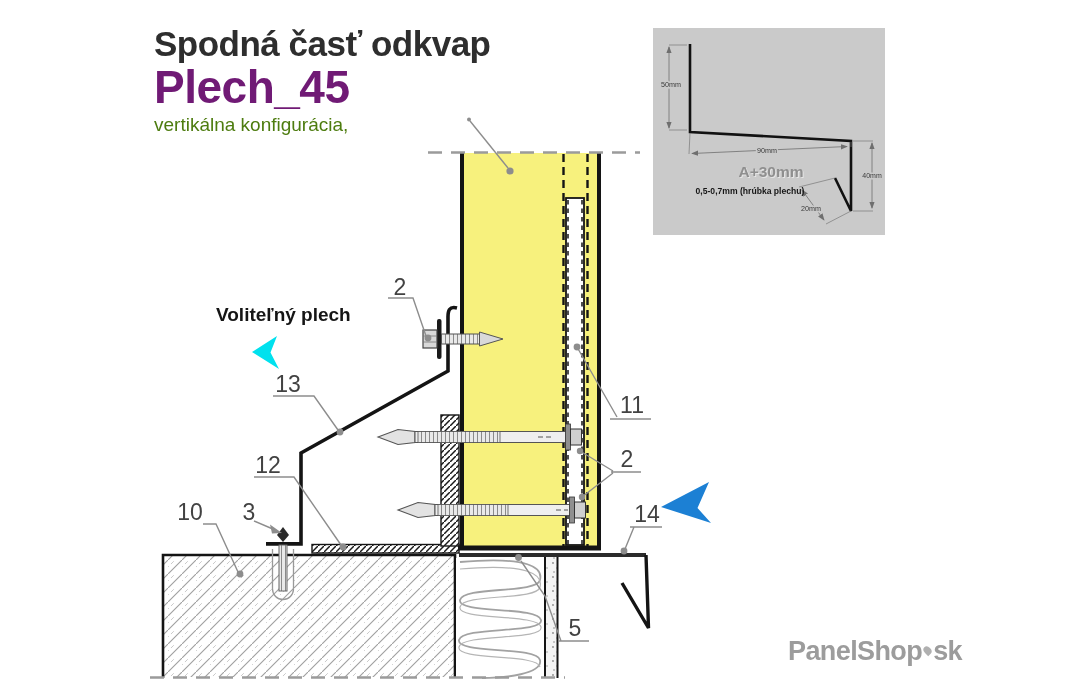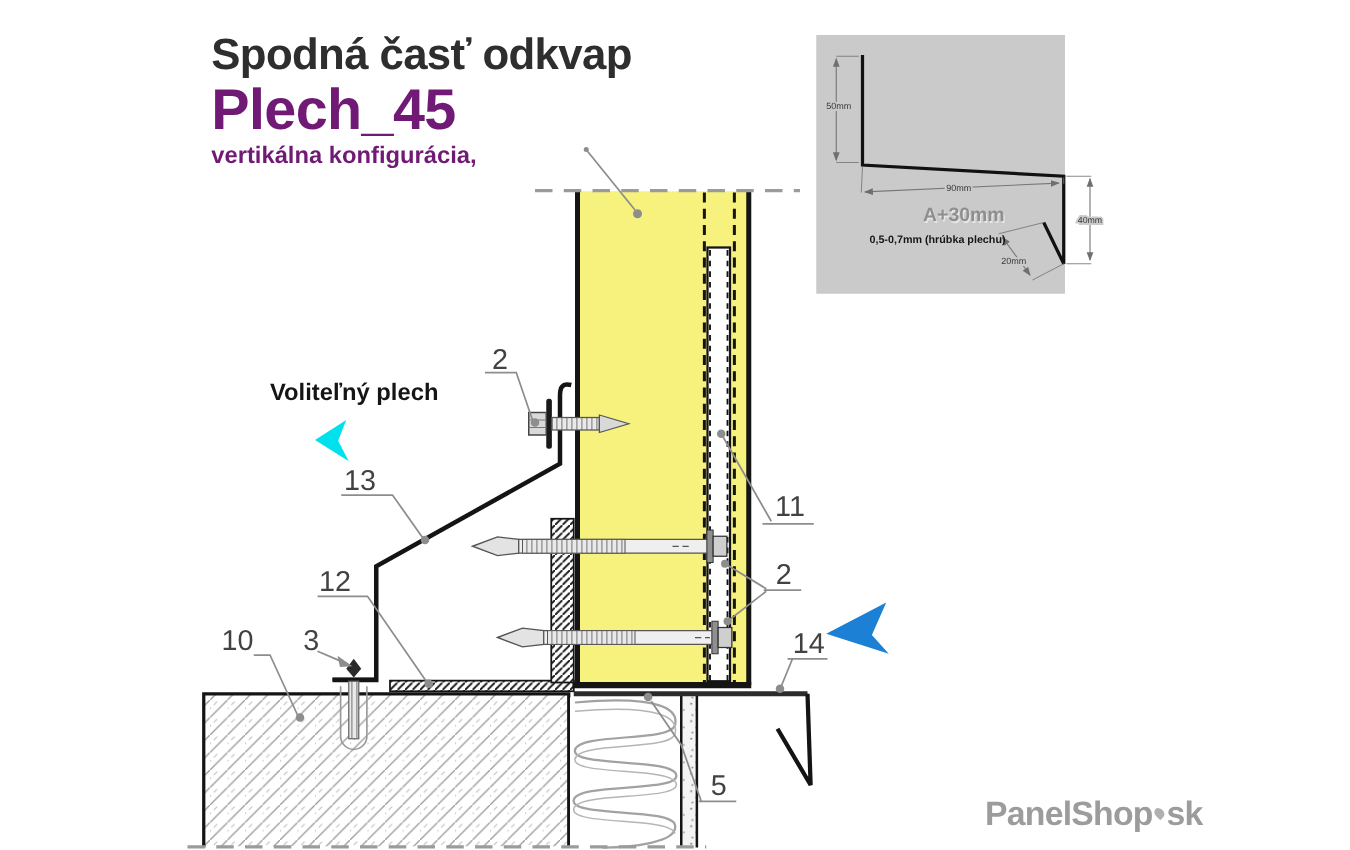--- a/index.html
+++ b/index.html
@@ -2,28 +2,28 @@
 <html><head>
 <meta charset="utf-8">
 <style>
   html,body{margin:0;padding:0;}
   body{
     width:1080px;height:680px;position:relative;overflow:hidden;background:#ffffff;
     font-family:"Liberation Sans",sans-serif;
   }
   .abs{position:absolute;}
   
-  #title-block{left:154px;top:24px;width:430px;margin-left:15px;}
+  #title-block{left:154px;top:24px;width:430px;}
   #page-title{font-size:35px;font-weight:800;color:#2e2e2e;letter-spacing:-0.5px;line-height:40px;margin:0;}
   #page-model{font-size:46px;font-weight:800;color:#701a75;letter-spacing:-0.5px;line-height:38px;margin:4px 0 0 0;}
-  #page-desc{font-size:19px;font-weight:700;color:#701a75;line-height:22px;margin:8px 0 0 0;}
+  #page-desc{font-size:19px;font-weight:400;color:#4d7c0f;line-height:22px;margin:8px 0 0 0;}
   
   #optional-sheet-label{left:192px;top:304px;font-size:19px;font-weight:700;color:#151515;margin-left:24px;}
   
-  #inset-panel{left:653px;top:28px;width:199px;height:207px;background:#cacaca;}
+  #inset-panel{left:653px;top:28px;width:232px;height:207px;background:#cacaca;}
   
   #brand-logo{left:788px;top:636px;font-size:27px;font-weight:700;color:#9c9c9c;letter-spacing:-0.6px;display:flex;align-items:center;}
   #flame-icon{display:inline-block;width:7px;height:9px;background:#b0b0b0;border-radius:50% 50% 50% 0;transform:rotate(-45deg);margin:0 2px 3px 2px;}
   svg text{font-family:"Liberation Sans",sans-serif;}
   .callout{font-size:23px;fill:#424242;}
   .dimtxt{fill:#3a3a3a;paint-order:stroke;stroke:#cacaca;stroke-width:3px;}
 </style>
 </head>
 <body>
 

